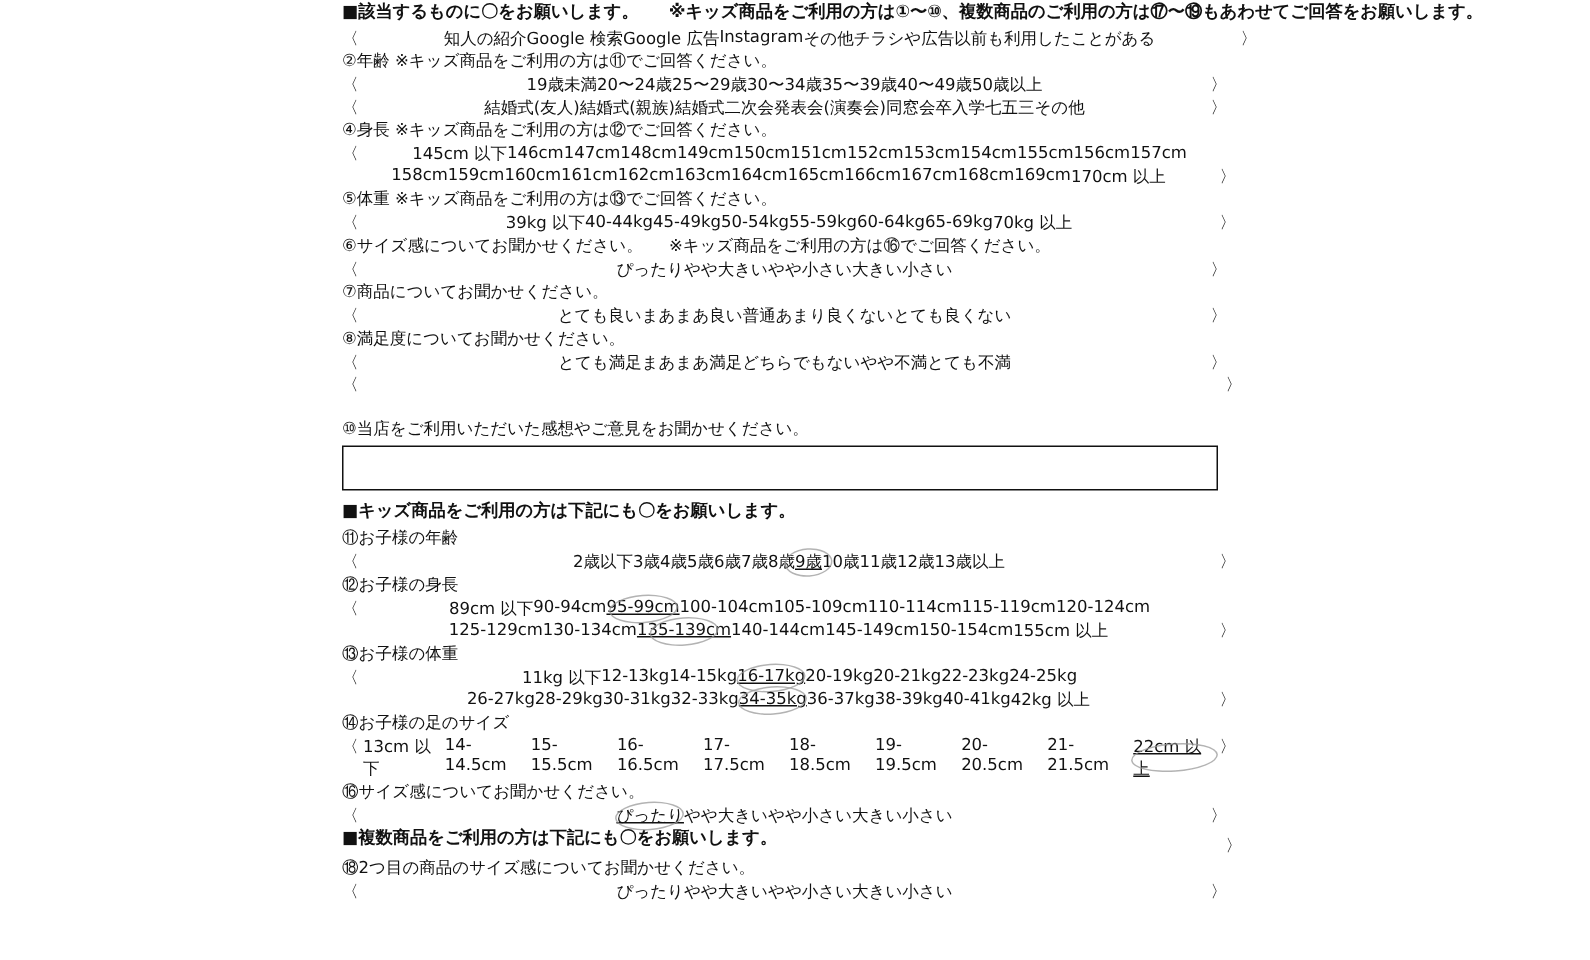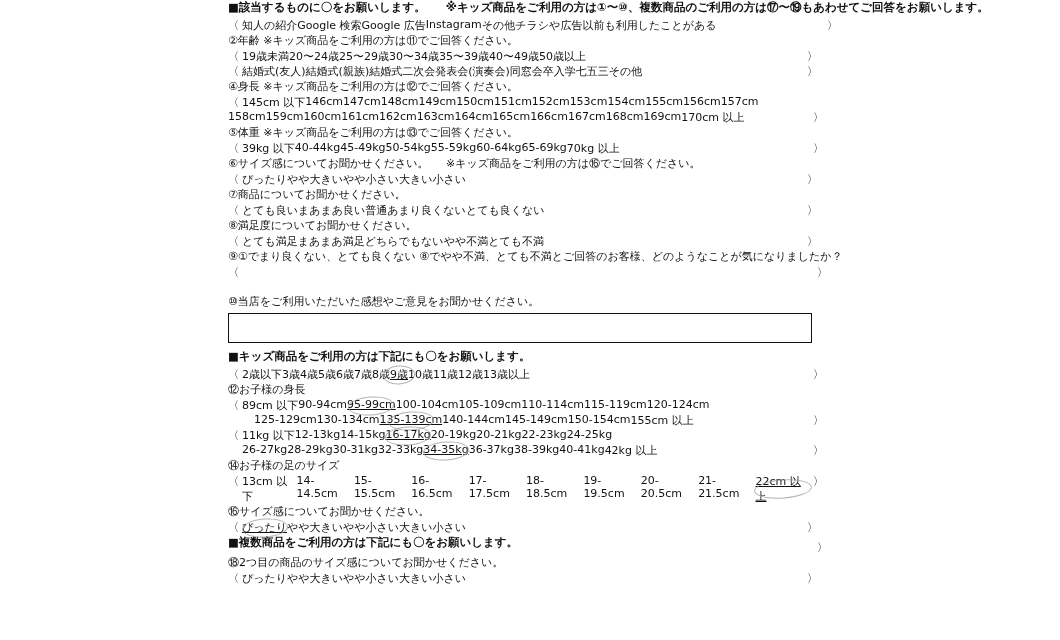--- a/index.html
+++ b/index.html
@@ -28,21 +28,21 @@
   }
   .opts-line{
     display:flex;
     align-items:flex-start;
     margin-left:228px;
     width:600px;
     font-size:11px;
   }
   .opts-line .lb{width:14px;flex:0 0 14px;}
   .opts-line .rb{width:14px;flex:0 0 14px;text-align:right;}
-  .opts-line .mid{flex:1 1 auto;display:flex;justify-content:flex-start;}
+  .opts-line .mid{flex:1 1 auto;display:flex;justify-content:center;}
   .comment-box{
     margin:4px 0 6px 228px;
     width:582px;height:28px;
     border:1px solid #111;
     background:#fff;
   }
   .freeline{
     margin-left:228px;
     width:600px;
     display:flex;
@@ -215,31 +215,31 @@
     <span class="mid">
       <span>とても満足</span>
       <span>まあまあ満足</span>
       <span>どちらでもない</span>
       <span>やや不満</span>
       <span>とても不満</span>
     </span>
     <span class="rb">〉</span>
   </div>
 
-  <div class="q">⑨①でまり良くない、とても良くない ⑧でやや不満、とても不満とご回答のお客様、どのようなことが気になりましたか？</div>
   <div class="freeline">
     <span>〈</span>
     <span>〉</span>
   </div>
 
   <div class="q" style="margin-top:14px">⑩当店をご利用いただいた感想やご意見をお聞かせください。</div>
   <div class="comment-box"></div>
 
   <div class="sec-head">■キッズ商品をご利用の方は下記にも〇をお願いします。</div>
 
+  <div class="q">⑪お子様の年齢</div>
   <div class="opts-line" style="width:596px">
     <span class="lb">〈</span>
     <span class="mid">
       <span>2歳以下</span>
       <span>3歳</span>
       <span>4歳</span>
       <span>5歳</span>
       <span>6歳</span>
       <span>7歳</span>
       <span>8歳</span>
@@ -272,20 +272,21 @@
       <span>130-134cm</span>
       <span class="circle wide">135-139cm</span>
       <span>140-144cm</span>
       <span>145-149cm</span>
       <span>150-154cm</span>
       <span>155cm 以上</span>
     </span>
     <span class="rb">〉</span>
   </div>
 
+  <div class="q">⑬お子様の体重</div>
   <div class="opts-line" style="width:596px">
     <span class="lb">〈</span>
     <span class="mid">
       <span>11kg 以下</span>
       <span>12-13kg</span>
       <span>14-15kg</span>
       <span class="circle wide">16-17kg</span>
       <span>20-19kg</span>
       <span>20-21kg</span>
       <span>22-23kg</span>

